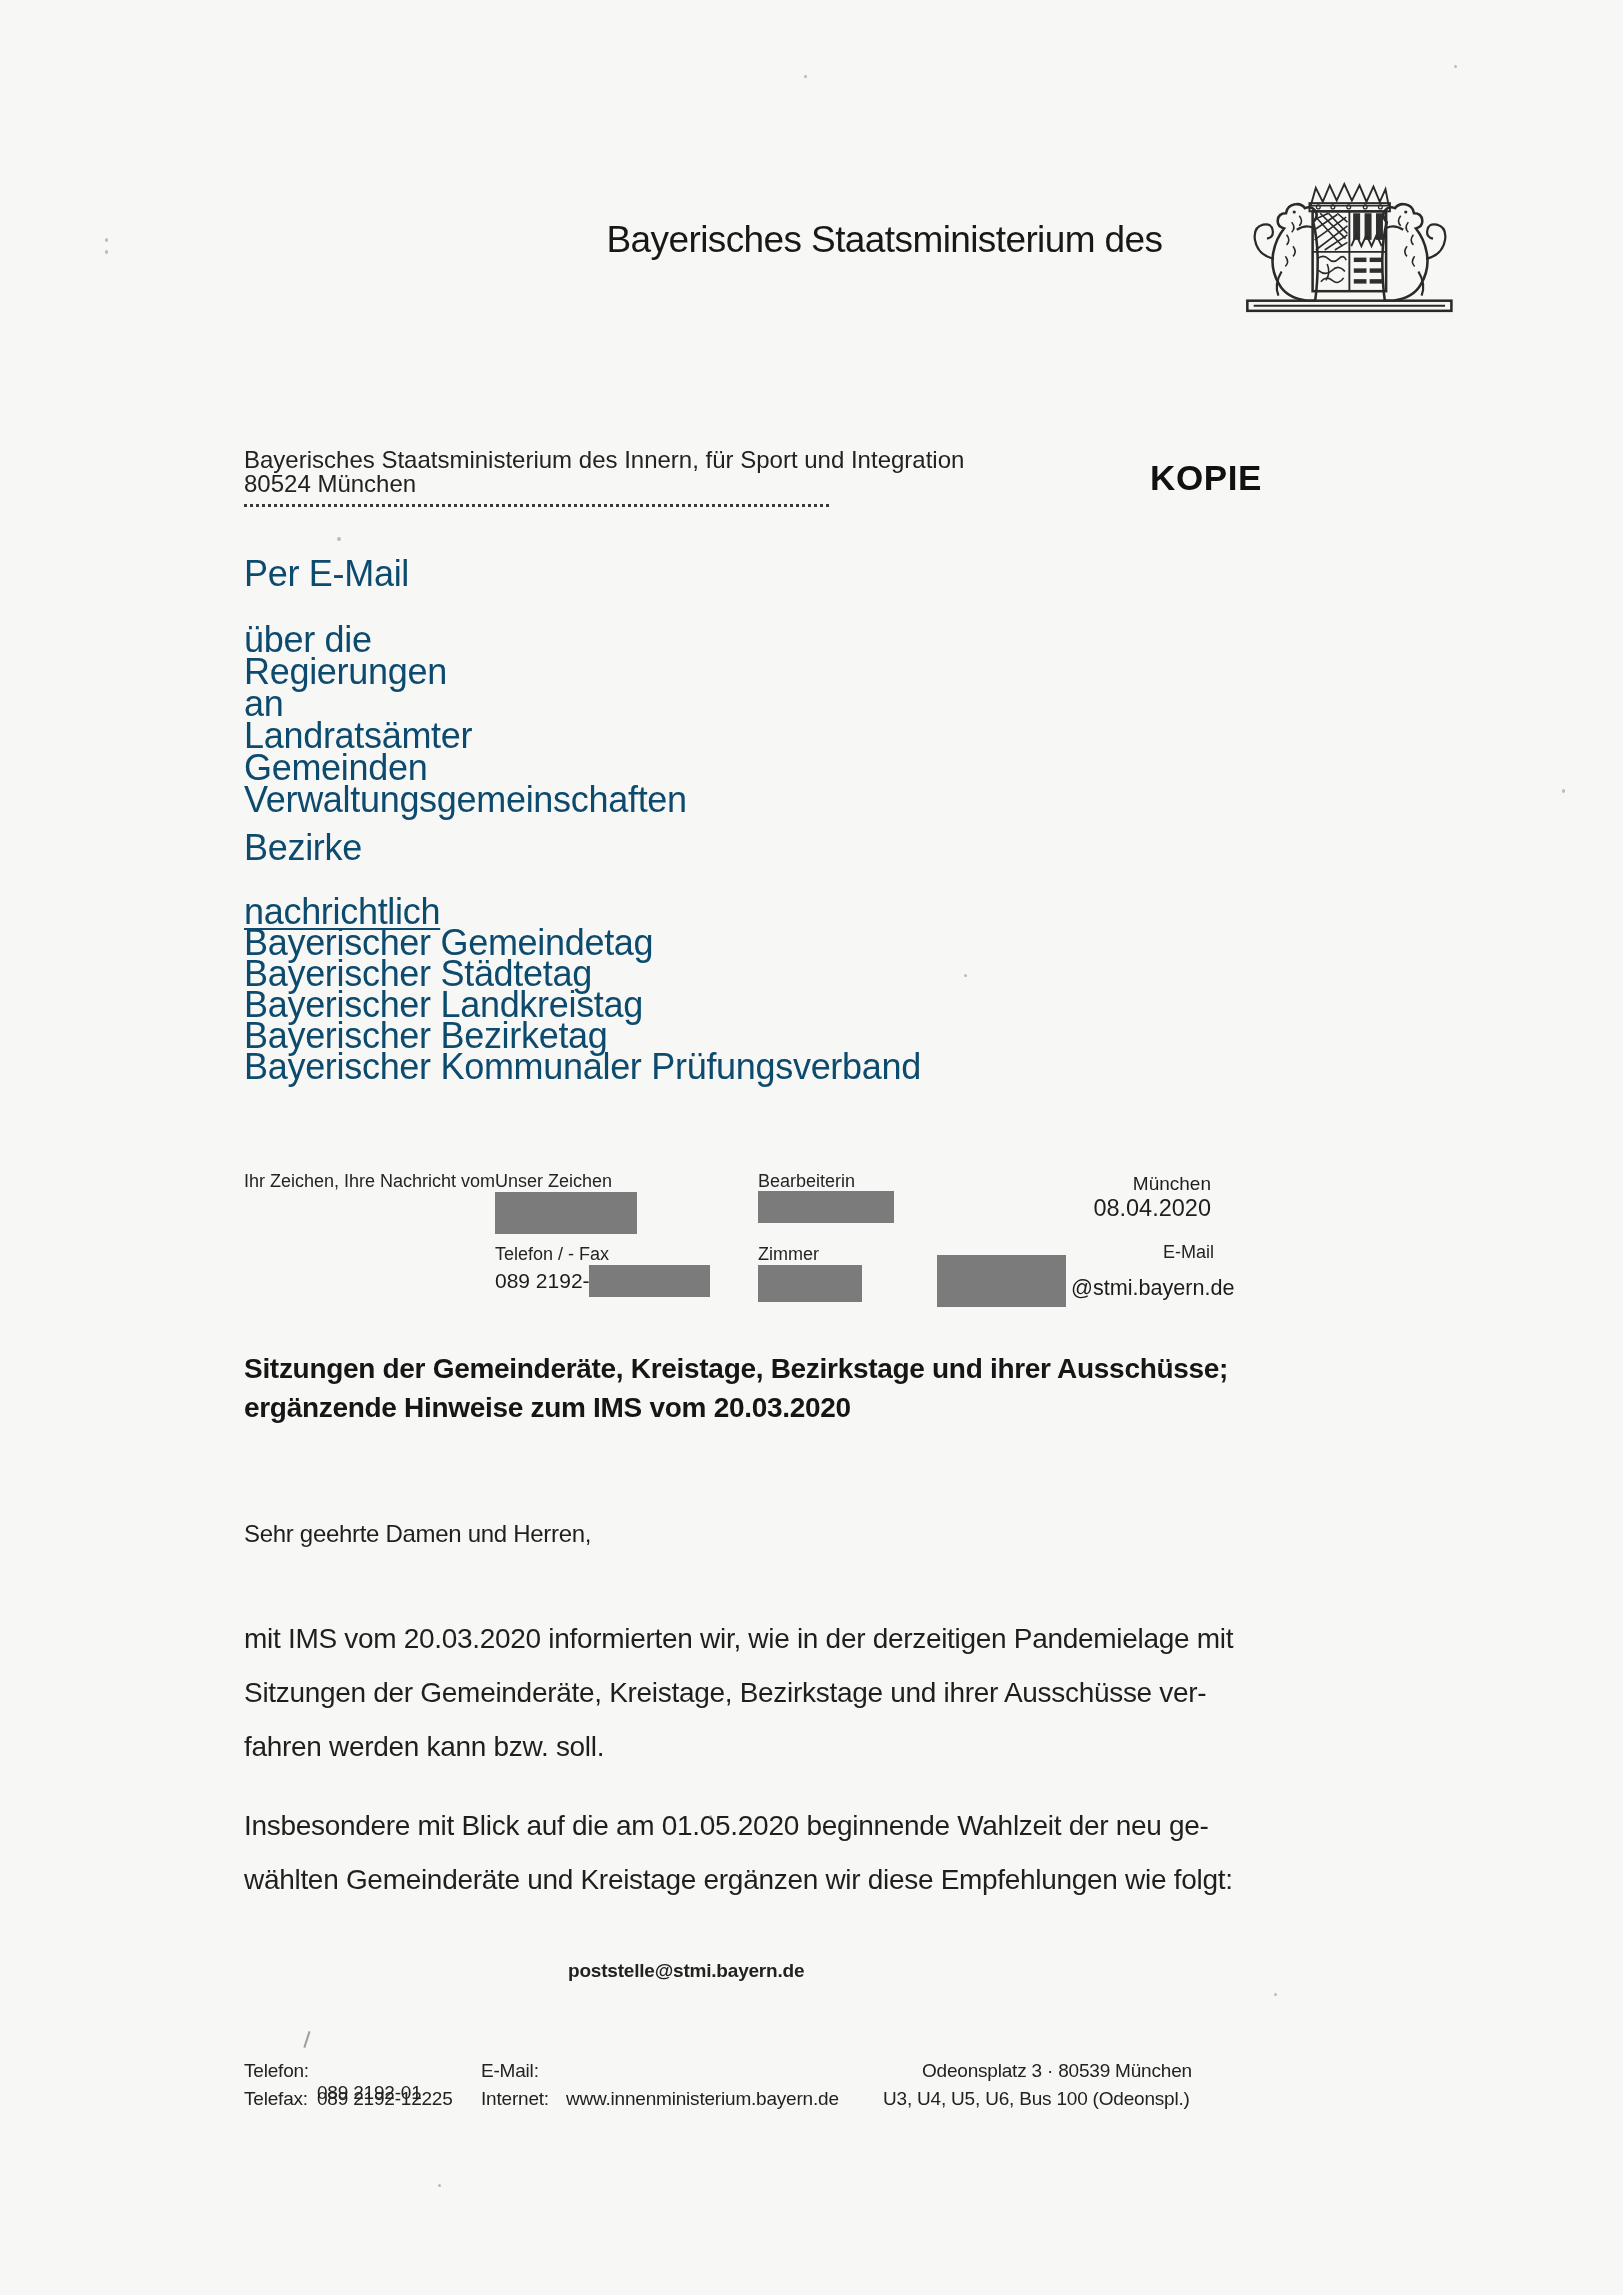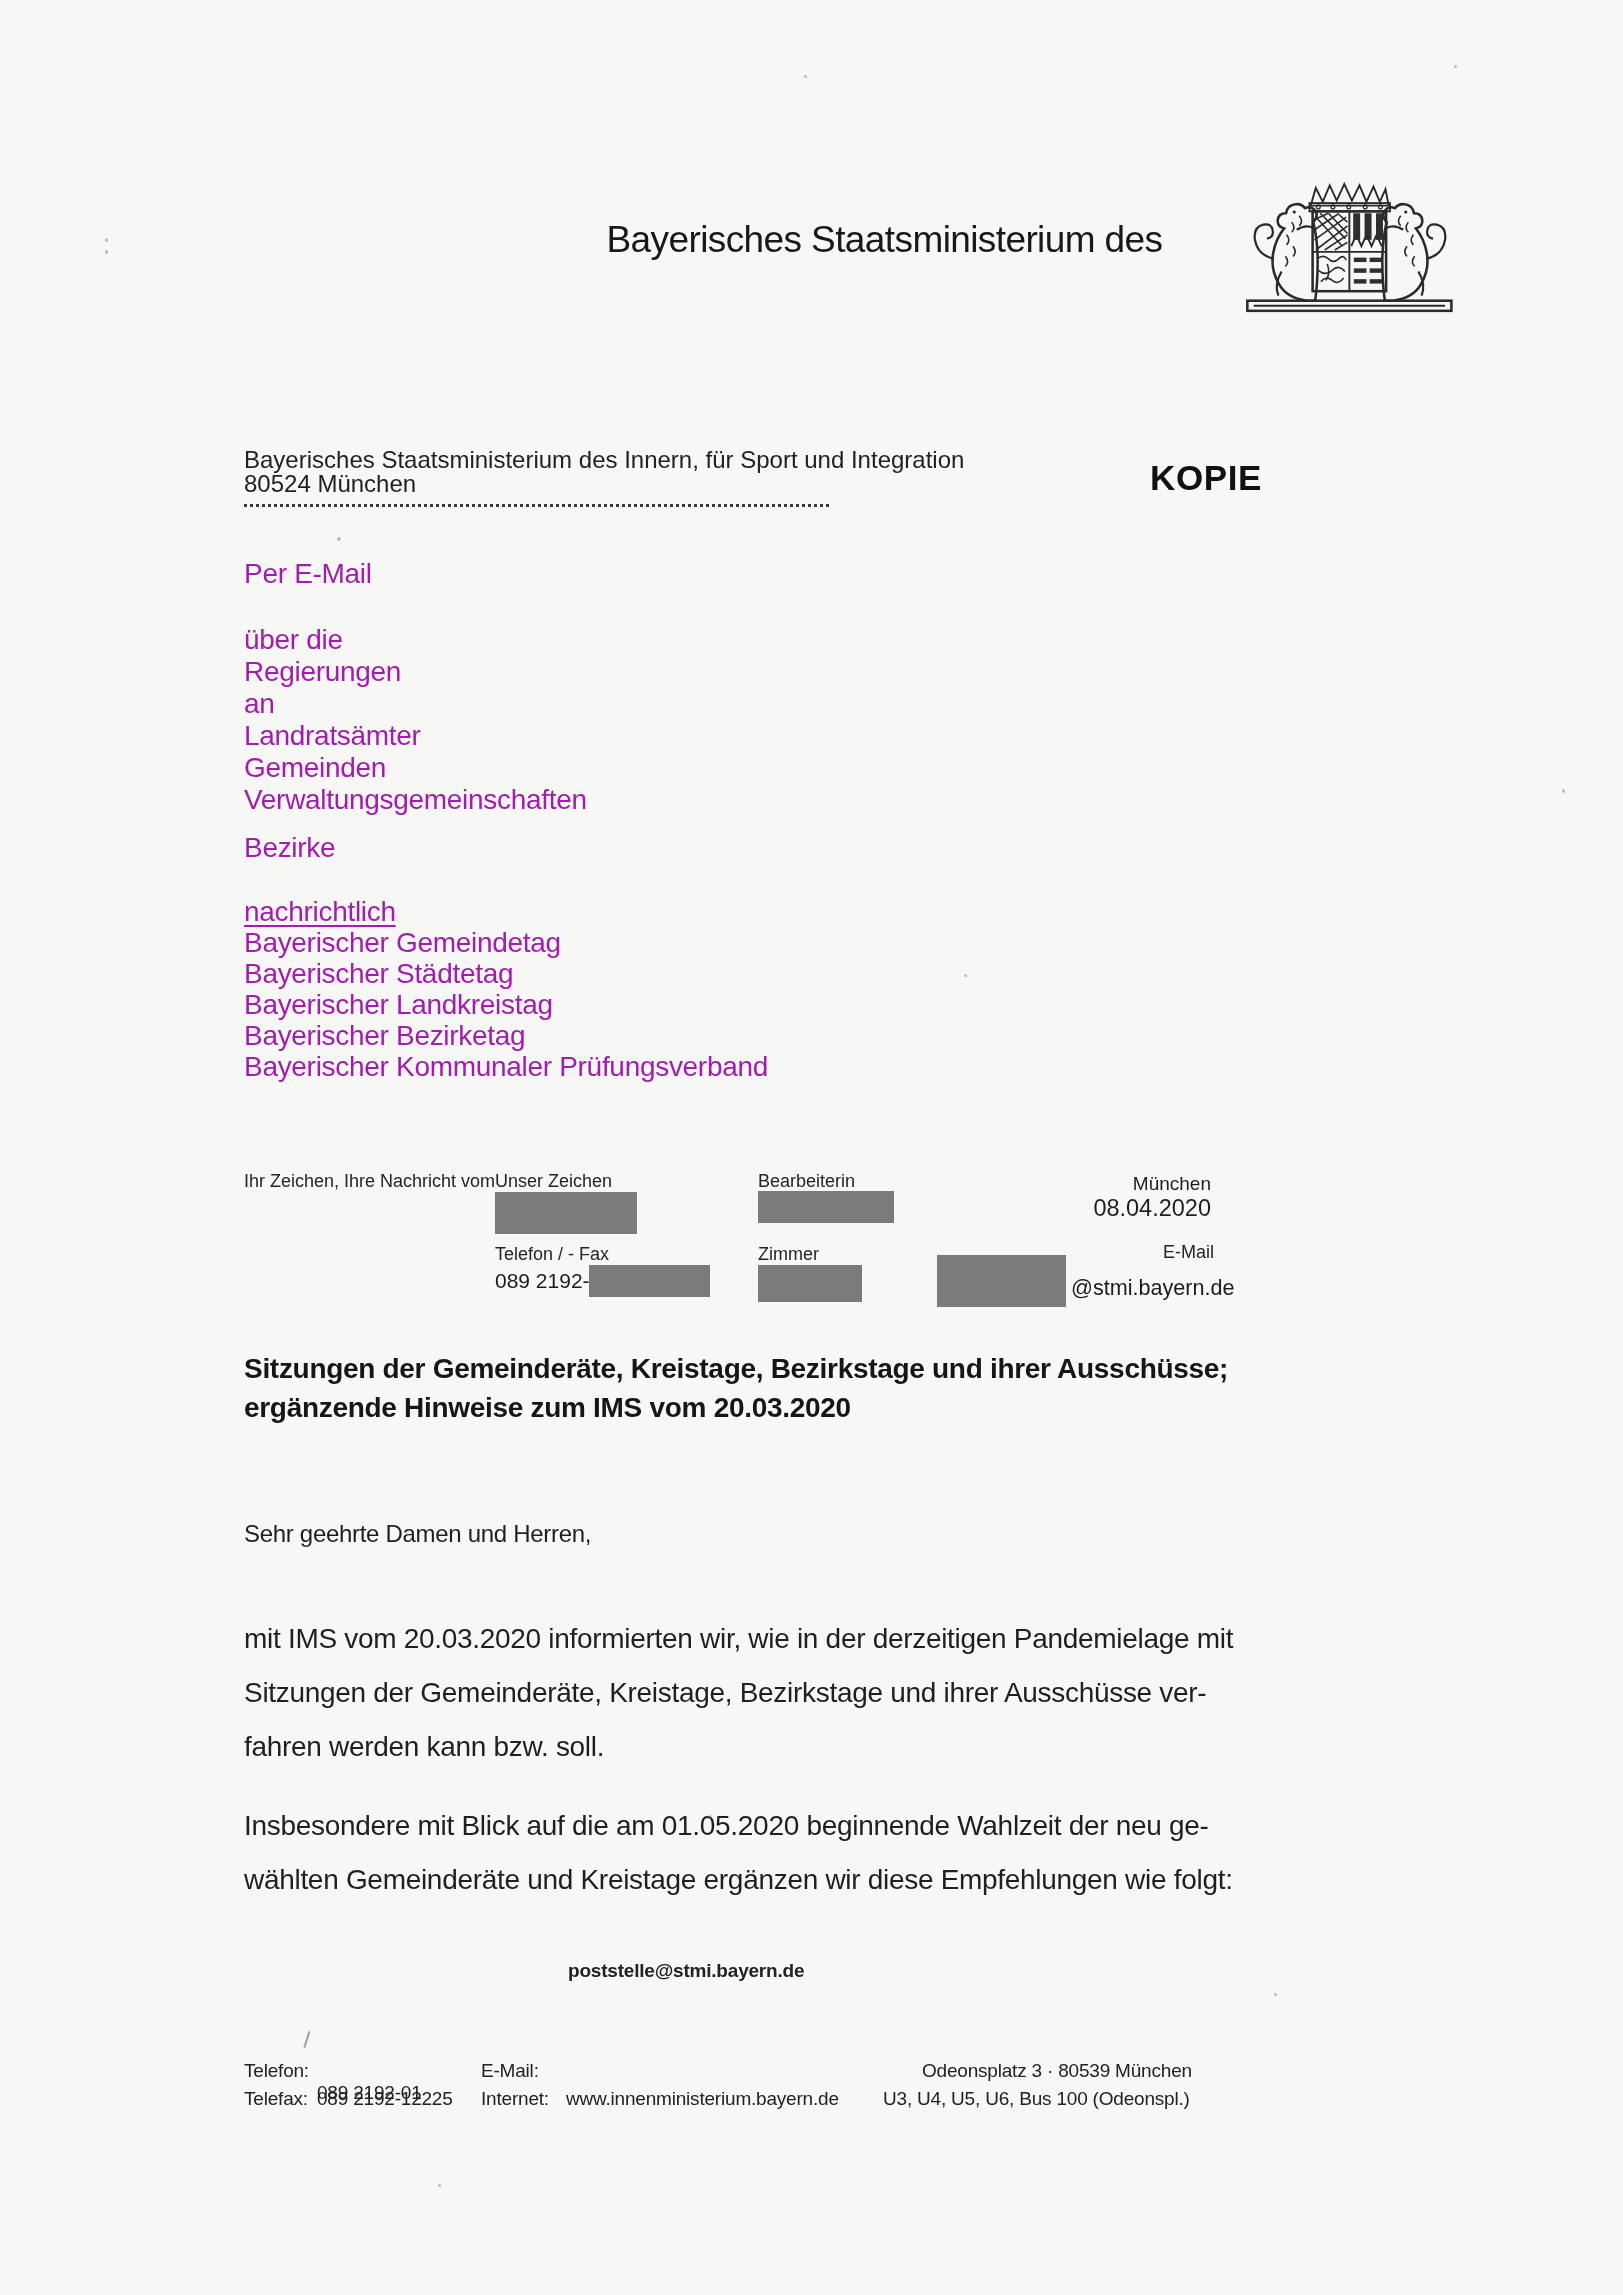--- a/index.html
+++ b/index.html
@@ -22,21 +22,21 @@
     color:#181818;
   }
   .coat{left:1241px;top:175px;width:218px;height:150px;}
 
   
   .sender{left:244px;top:448px;font-size:24px;line-height:24px;color:#222;}
   .dotted-rule{left:244px;top:504px;width:585px;height:0;border-bottom:3.2px dotted #3a3a3a;}
   .kopie{left:977px;top:458px;width:285px;text-align:right;font-size:35px;font-weight:bold;letter-spacing:0.6px;color:#111;}
 
   
-  .recip{font-size:28px;letter-spacing:-0.3px;line-height:32px;color:#a21caf;}
+  .recip{font-size:36px;letter-spacing:-0.3px;line-height:32px;color:#0c4a6e;}
   .delivery{left:244px;top:558px;}
   .via-list{left:244px;top:624px;}
   .bezirke{left:244px;top:832px;}
   .cc-list{left:244px;top:896px;line-height:31px;}
   .cc-heading{text-decoration:underline;text-decoration-thickness:1.9px;text-underline-offset:4.4px;}
 
   
   .ref-label{font-size:18px;color:#242424;}
   .ref-value{font-size:21px;color:#1c1c1c;}
   .redact{position:absolute;background:#7b7b7b;}

